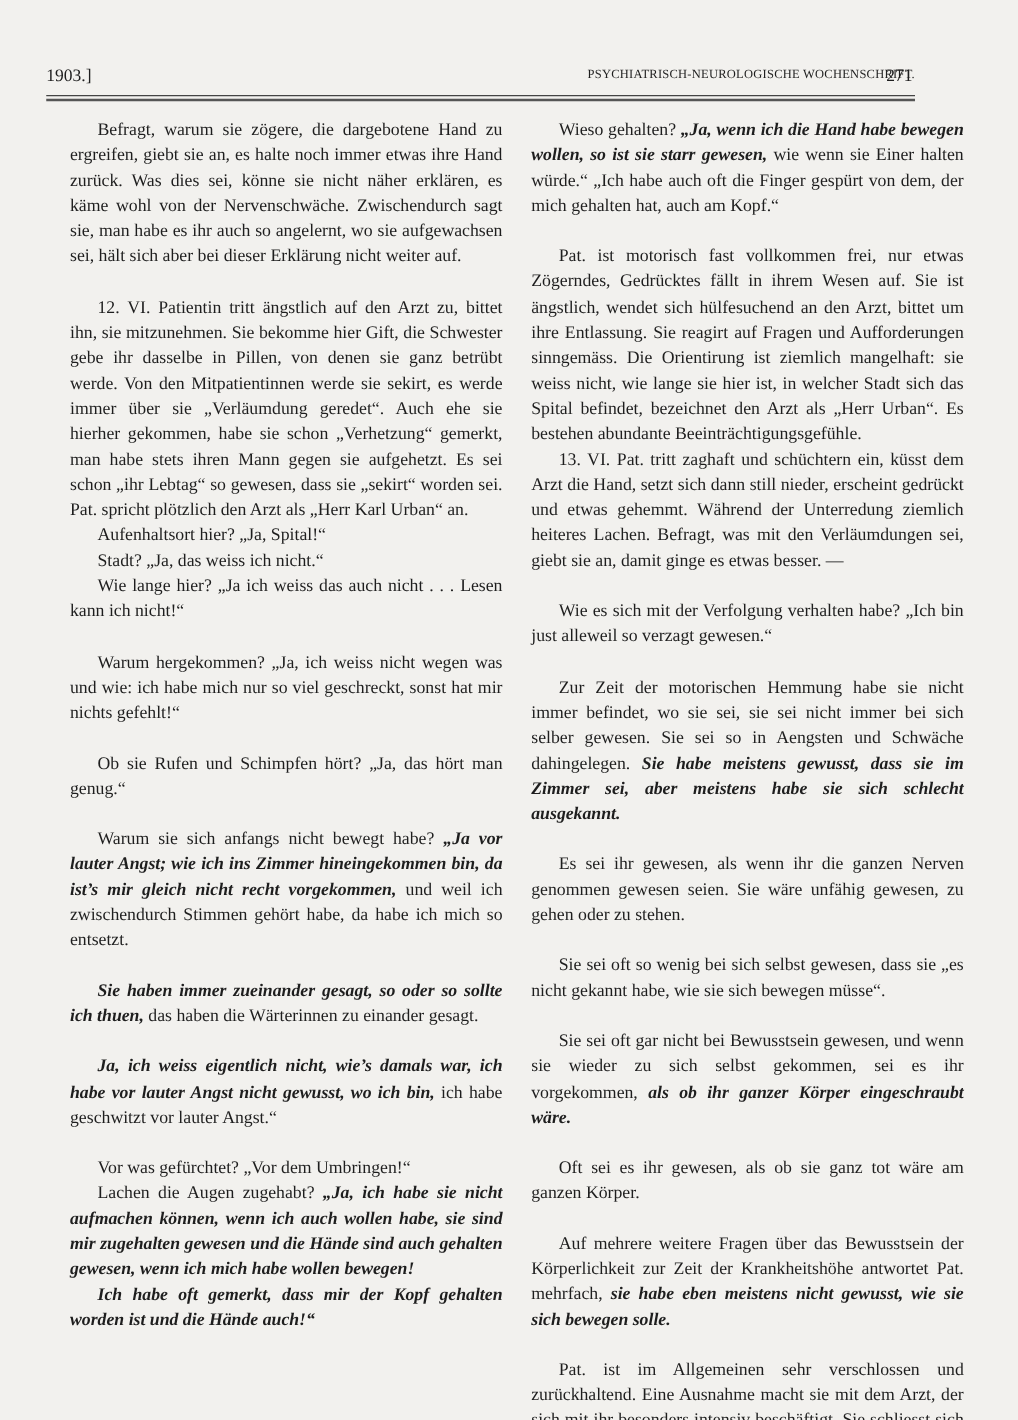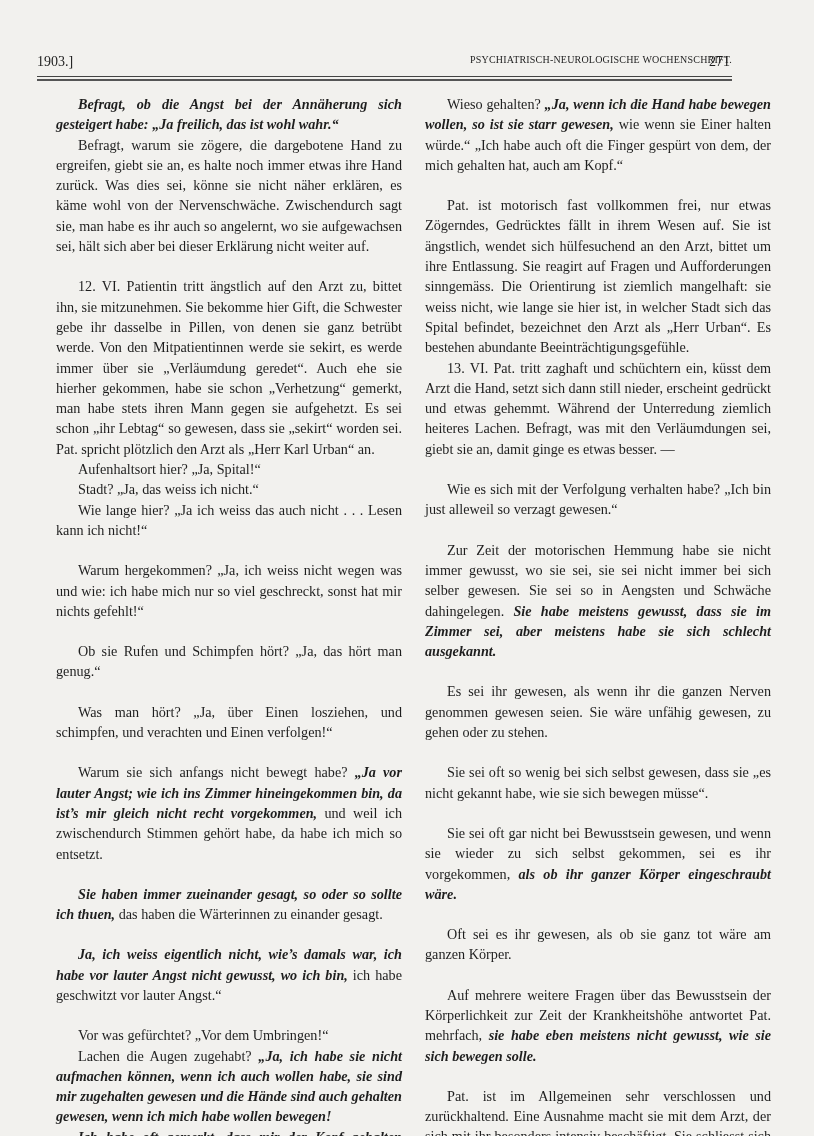--- a/index.html
+++ b/index.html
@@ -34,42 +34,40 @@
 <div class="page">
   <div class="header">
     <span class="year">1903.]</span>
     <span class="title">PSYCHIATRISCH-NEUROLOGISCHE WOCHENSCHRIFT.</span>
     <span class="num">271</span>
   </div>
   <div class="rule"></div>
   <div class="rule2"></div>
 
   <div class="col left" id="col-left">
-      <p><span class="em">Befragt, ob die Angst bei der Annäherung sich gesteigert habe: „Ja freilich, das ist wohl wahr.“</span></p>
       <p><span>Befragt, warum sie zögere, die dargebotene Hand zu ergreifen, giebt sie an, es halte noch immer etwas ihre Hand zurück. Was dies sei, könne sie nicht näher erklären, es käme wohl von der Nervenschwäche. Zwischendurch sagt sie, man habe es ihr auch so angelernt, wo sie aufgewachsen sei, hält sich aber bei dieser Erklärung nicht weiter auf.</span></p>
       <p class="gap"><span>12. VI. Patientin tritt ängstlich auf den Arzt zu, bittet ihn, sie mitzunehmen. Sie bekomme hier Gift, die Schwester gebe ihr dasselbe in Pillen, von denen sie ganz betrübt werde. Von den Mitpatientinnen werde sie sekirt, es werde immer über sie „Verläumdung geredet“. Auch ehe sie hierher gekommen, habe sie schon „Verhetzung“ gemerkt, man habe stets ihren Mann gegen sie aufgehetzt. Es sei schon „ihr Lebtag“ so gewesen, dass sie „sekirt“ worden sei. Pat. spricht plötzlich den Arzt als „Herr Karl Urban“ an.</span></p>
       <p><span>Aufenhaltsort hier? „Ja, Spital!“</span></p>
       <p><span>Stadt? „Ja, das weiss ich nicht.“</span></p>
       <p><span>Wie lange hier? „Ja ich weiss das auch nicht . . . Lesen kann ich nicht!“</span></p>
       <p class="gap"><span>Warum hergekommen? „Ja, ich weiss nicht wegen was und wie: ich habe mich nur so viel geschreckt, sonst hat mir nichts gefehlt!“</span></p>
       <p class="gap"><span>Ob sie Rufen und Schimpfen hört? „Ja, das hört man genug.“</span></p>
-      <p class="gap"><span>Was man hört? „Ja, über Einen losziehen, und schimpfen, und verachten und Einen verfolgen!“</span></p>
       <p class="gap"><span>Warum sie sich anfangs nicht bewegt habe? </span><span class="em">„Ja vor lauter Angst; wie ich ins Zimmer hineingekommen bin, da ist’s mir gleich nicht recht vorgekommen,</span><span> und weil ich zwischendurch Stimmen gehört habe, da habe ich mich so entsetzt.</span></p>
       <p class="gap"><span class="em">Sie haben immer zueinander gesagt, so oder so sollte ich thuen,</span><span> das haben die Wärterinnen zu einander gesagt.</span></p>
       <p class="gap"><span class="em">Ja, ich weiss eigentlich nicht, wie’s damals war, ich habe vor lauter Angst nicht gewusst, wo ich bin,</span><span> ich habe geschwitzt vor lauter Angst.“</span></p>
       <p class="gap"><span>Vor was gefürchtet? „Vor dem Umbringen!“</span></p>
       <p><span>Lachen die Augen zugehabt? </span><span class="em">„Ja, ich habe sie nicht aufmachen können, wenn ich auch wollen habe, sie sind mir zugehalten gewesen und die Hände sind auch gehalten gewesen, wenn ich mich habe wollen bewegen!</span></p>
       <p><span class="em">Ich habe oft gemerkt, dass mir der Kopf gehalten worden ist und die Hände auch!“</span></p>
     </div>
   <div class="col right" id="col-right">
       <p><span>Wieso gehalten? </span><span class="em">„Ja, wenn ich die Hand habe bewegen wollen, so ist sie starr gewesen,</span><span> wie wenn sie Einer halten würde.“ „Ich habe auch oft die Finger gespürt von dem, der mich gehalten hat, auch am Kopf.“</span></p>
       <p class="gap"><span>Pat. ist motorisch fast vollkommen frei, nur etwas Zögerndes, Gedrücktes fällt in ihrem Wesen auf. Sie ist ängstlich, wendet sich hülfesuchend an den Arzt, bittet um ihre Entlassung. Sie reagirt auf Fragen und Aufforderungen sinngemäss. Die Orientirung ist ziemlich mangelhaft: sie weiss nicht, wie lange sie hier ist, in welcher Stadt sich das Spital befindet, bezeichnet den Arzt als „Herr Urban“. Es bestehen abundante Beeinträchtigungsgefühle.</span></p>
       <p><span>13. VI. Pat. tritt zaghaft und schüchtern ein, küsst dem Arzt die Hand, setzt sich dann still nieder, erscheint gedrückt und etwas gehemmt. Während der Unterredung ziemlich heiteres Lachen. Befragt, was mit den Verläumdungen sei, giebt sie an, damit ginge es etwas besser. —</span></p>
       <p class="gap"><span>Wie es sich mit der Verfolgung verhalten habe? „Ich bin just alleweil so verzagt gewesen.“</span></p>
-      <p class="gap"><span>Zur Zeit der motorischen Hemmung habe sie nicht immer gewusst, wo sie sei, sie sei nicht immer bei sich selber gewesen. Sie sei so in Aengsten und Schwäche dahingelegen. </span><span class="em">Sie habe meistens gewusst, dass sie im Zimmer sei, aber meistens habe sie sich schlecht ausgekannt.</span></p>
+      <p class="gap"><span>Zur Zeit der motorischen Hemmung habe sie nicht immer befindet, wo sie sei, sie sei nicht immer bei sich selber gewesen. Sie sei so in Aengsten und Schwäche dahingelegen. </span><span class="em">Sie habe meistens gewusst, dass sie im Zimmer sei, aber meistens habe sie sich schlecht ausgekannt.</span></p>
       <p class="gap"><span>Es sei ihr gewesen, als wenn ihr die ganzen Nerven genommen gewesen seien. Sie wäre unfähig gewesen, zu gehen oder zu stehen.</span></p>
       <p class="gap"><span>Sie sei oft so wenig bei sich selbst gewesen, dass sie „es nicht gekannt habe, wie sie sich bewegen müsse“.</span></p>
       <p class="gap"><span>Sie sei oft gar nicht bei Bewusstsein gewesen, und wenn sie wieder zu sich selbst gekommen, sei es ihr vorgekommen, </span><span class="em">als ob ihr ganzer Körper eingeschraubt wäre.</span></p>
       <p class="gap"><span>Oft sei es ihr gewesen, als ob sie ganz tot wäre am ganzen Körper.</span></p>
       <p class="gap"><span>Auf mehrere weitere Fragen über das Bewusstsein der Körperlichkeit zur Zeit der Krankheitshöhe antwortet Pat. mehrfach, </span><span class="em">sie habe eben meistens nicht gewusst, wie sie sich bewegen solle.</span></p>
       <p class="gap"><span>Pat. ist im Allgemeinen sehr verschlossen und zurückhaltend. Eine Ausnahme macht sie mit dem Arzt, der sich mit ihr besonders intensiv beschäftigt. Sie schliesst sich hilfesuchend an diesen an, hält seine Hand fest, wenn er fortgehen will, bittet ihn, bald wiederzukommen, da sie ihr ganzes Vertrauen in ihn gesetzt habe und es ihr nicht gut sei, wenn sie ihn lange nicht sehe.</span></p>
     </div>
 </div>
 
 </body></html>

